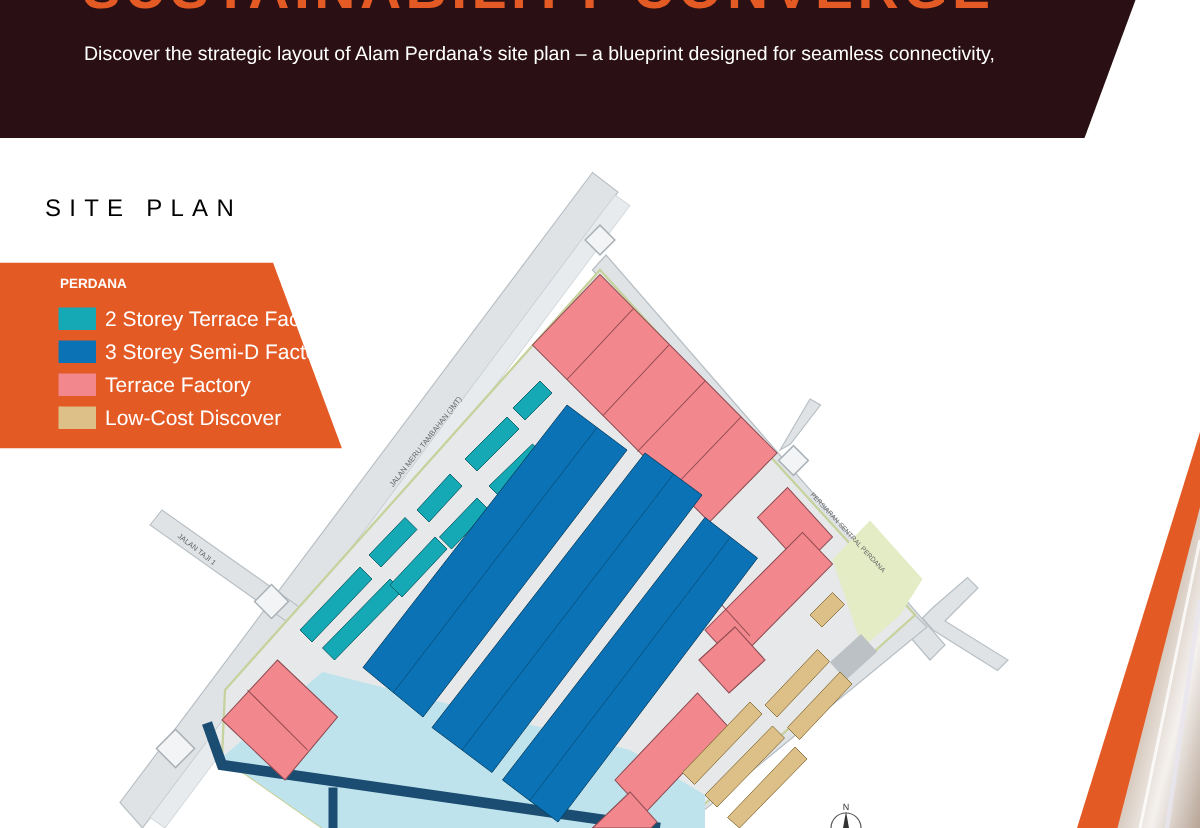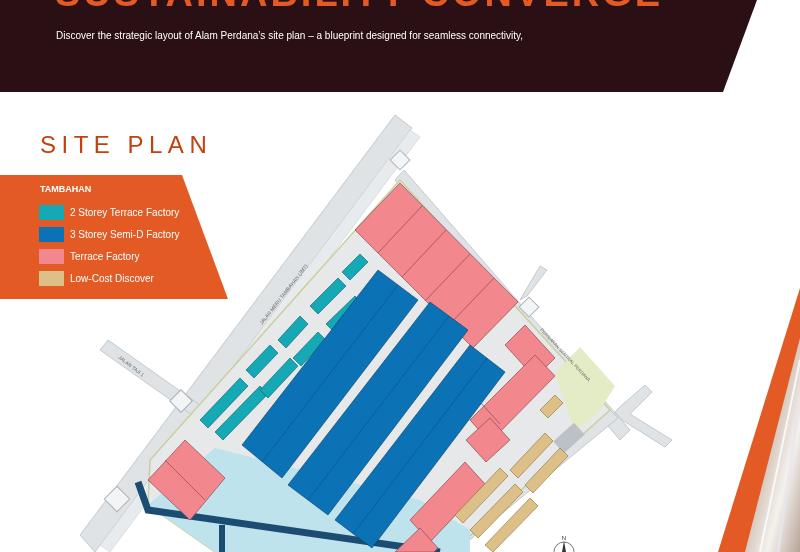--- a/index.html
+++ b/index.html
@@ -2,31 +2,31 @@
 <html><head>
 <meta charset="utf-8">
 <style>
   html, body { margin:0; padding:0; }
   body { width:800px; height:552px; overflow:hidden; background:#ffffff; position:relative;
          font-family:"Liberation Sans", sans-serif; }
   .header-band { position:absolute; left:0; top:0; width:800px; height:92px; }
   .header-band svg { position:absolute; left:0; top:0; }
   .headline { position:absolute; left:55px; top:-26px; font-size:38px; font-weight:bold;
               color:#e35a24; letter-spacing:3px; white-space:nowrap; line-height:38px; }
-  .intro { position:absolute; left:56px; top:28px; width:640px; color:#ffffff; font-size:10px;
+  .intro { position:absolute; left:56px; top:28px; width:640px; color:#ffffff; font-size:13px;
            line-height:16px; }
   .intro p { margin:0; }
-  .site-title { position:absolute; left:40px; top:131px; font-size:24px; color:#c2410c;
+  .site-title { position:absolute; left:30px; top:131px; font-size:16px; color:#000000;
                 letter-spacing:5.5px; font-weight:normal; }
   .legend-box { position:absolute; left:0; top:175px; width:230px; height:124px; }
   .legend-box svg { position:absolute; left:0; top:0; }
   .legend-title { position:absolute; left:40px; top:184px; font-size:9px; font-weight:bold; color:#ffffff; }
   .legend-item { position:absolute; left:39px; height:16px; display:flex; align-items:center; }
   .swatch { width:25px; height:15px; margin-right:6px; }
-  .legend-label { color:#ffffff; font-size:10px; }
+  .legend-label { color:#ffffff; font-size:14px; }
   .map { position:absolute; left:0; top:92px; }
   .photo-strip { position:absolute; left:0; top:0; }
 </style>
 </head>
 <body>
 
 <div class="header-band">
   <svg width="800" height="92">
     <polygon points="0,0 757,0 723,92 0,92" fill="#2a1014"></polygon>
   </svg>
@@ -51,21 +51,21 @@
   <line x1="800" y1="400" x2="778" y2="552" stroke="#e9e6f0" stroke-width="3" opacity="0.8"></line>
 </svg>
 
 <div class="site-title">SITE PLAN</div>
 
 <div class="legend-box">
   <svg width="230" height="124">
     <polygon points="0,0 182,0 228,124 0,124" fill="#e35a24"></polygon>
   </svg>
 </div>
-<div class="legend-title">TAMBAHAN</div>
+<div class="legend-title">PERDANA</div>
 
 <div class="legend-item" style="top:204px">
   <div class="swatch" style="background:#14a9b5"></div>
   <span class="legend-label">2 Storey Terrace Factory</span>
 </div>
 <div class="legend-item" style="top:226px">
   <div class="swatch" style="background:#0b73b5"></div>
   <span class="legend-label">3 Storey Semi-D Factory</span>
 </div>
 <div class="legend-item" style="top:248px">

